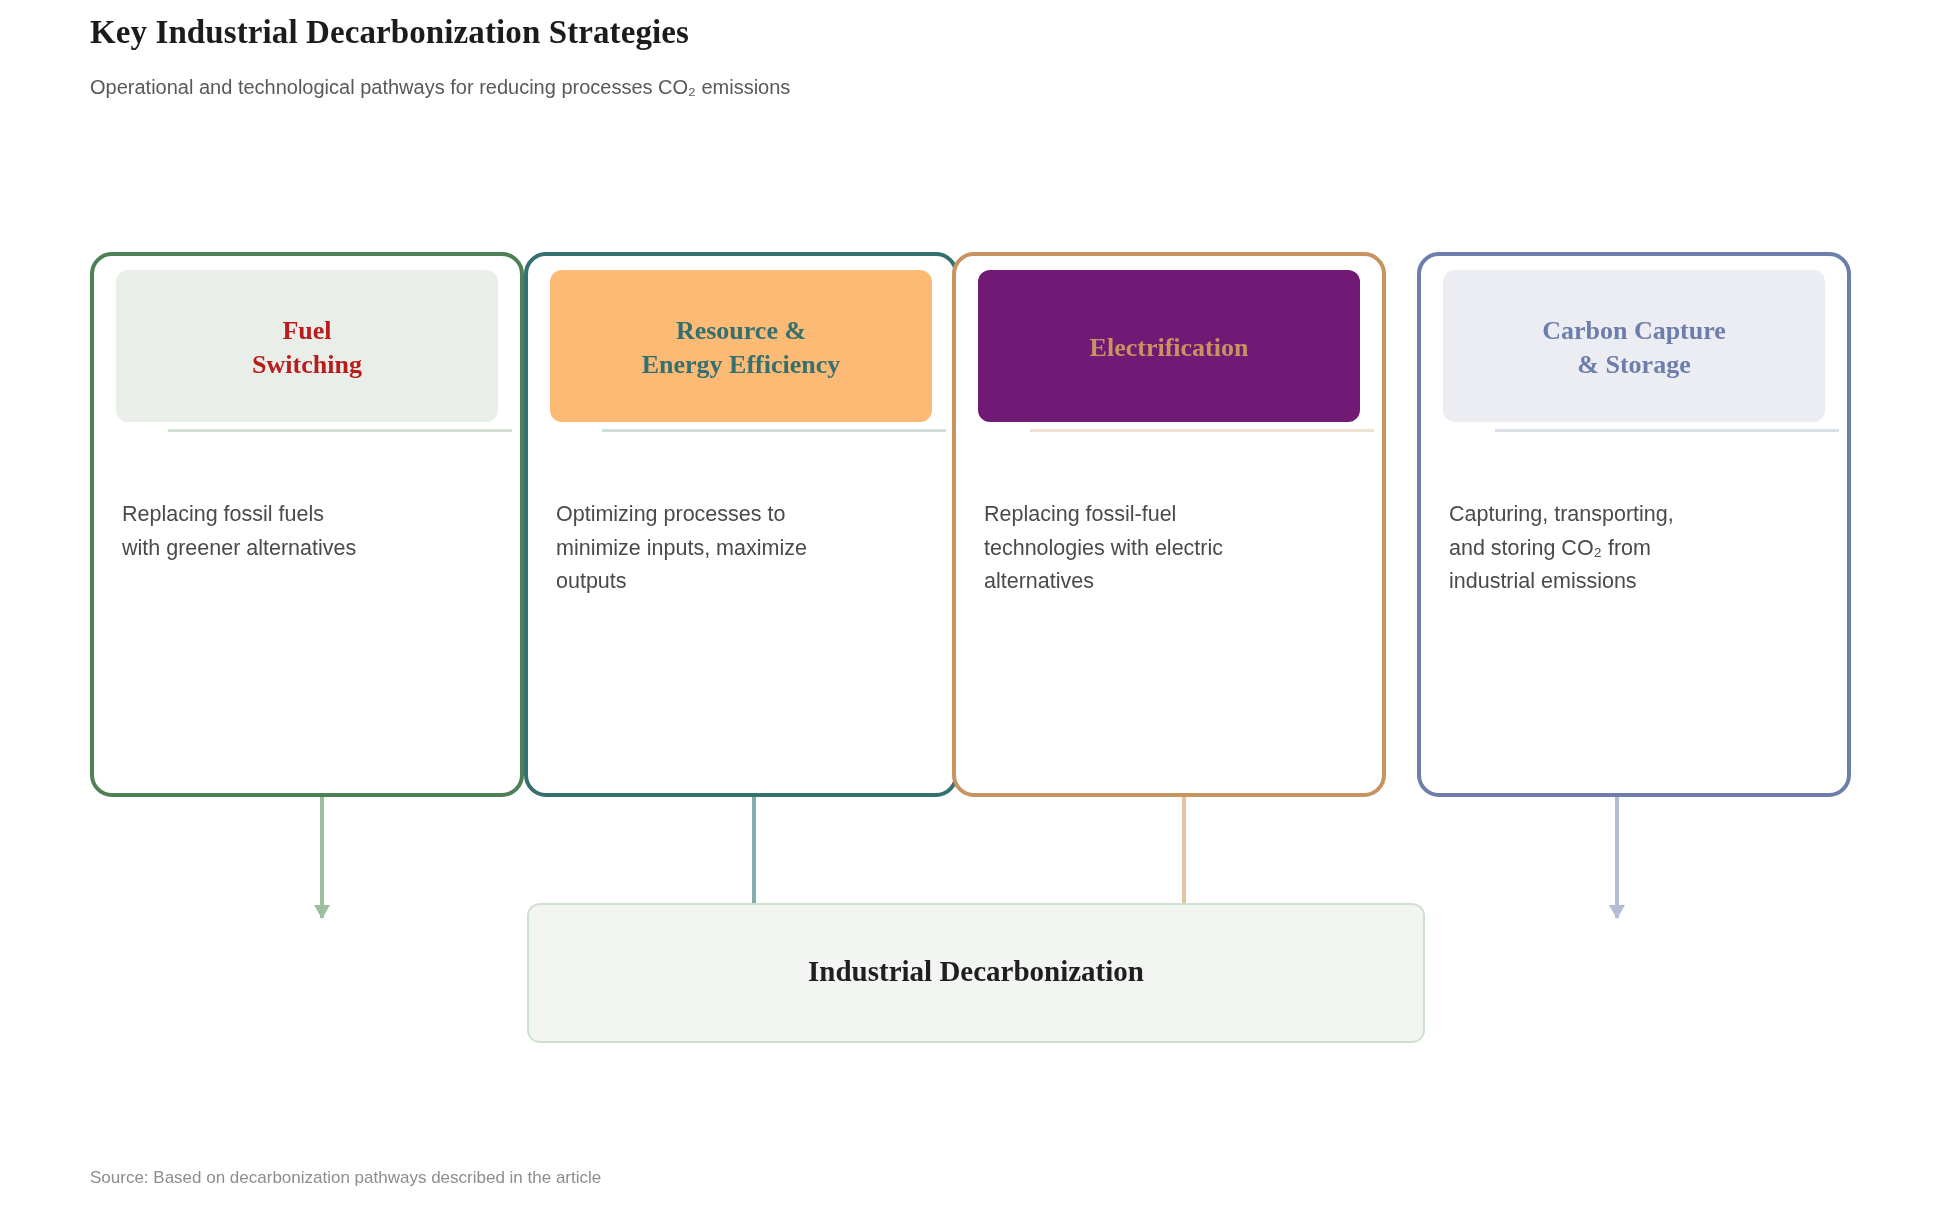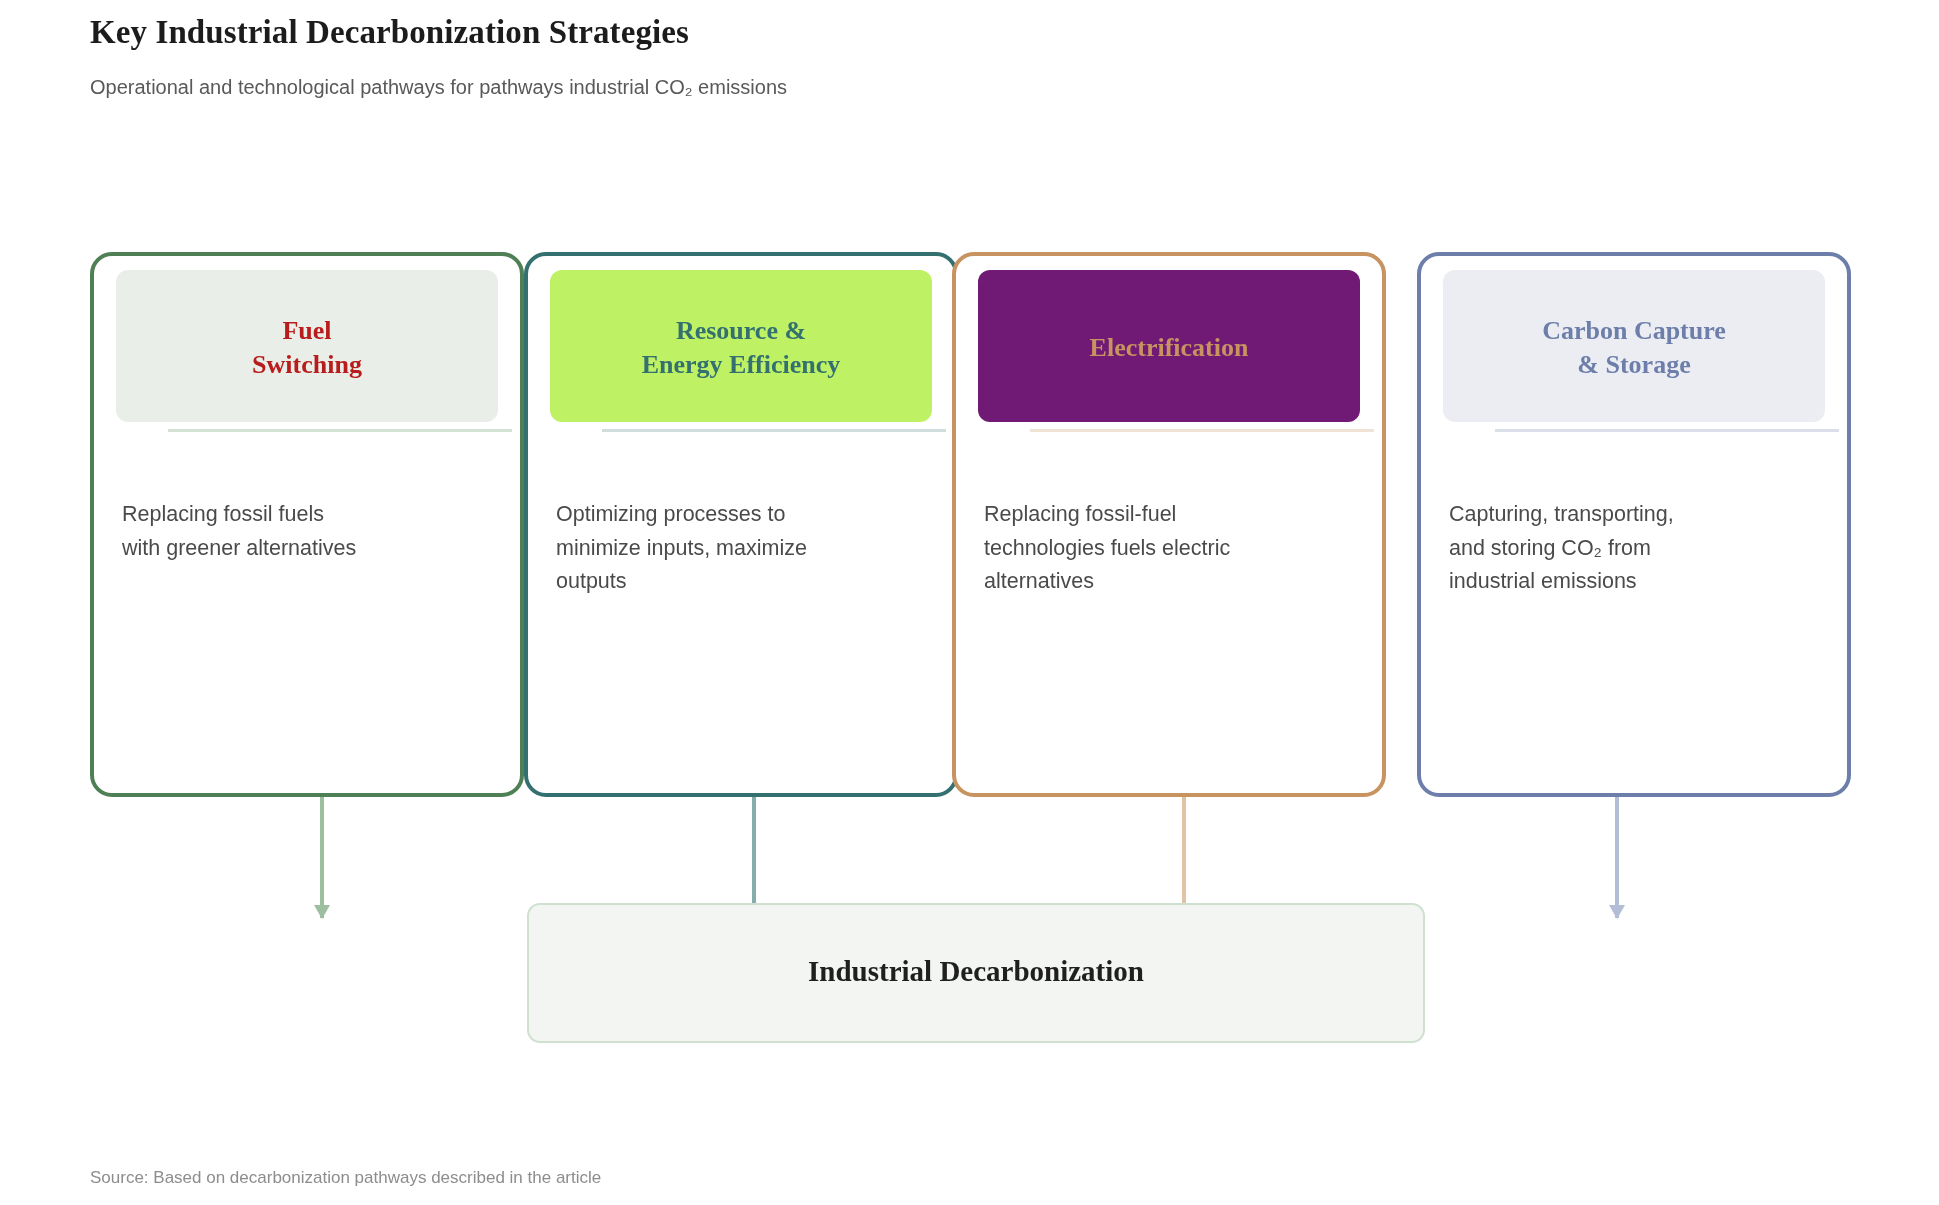--- a/index.html
+++ b/index.html
@@ -48,21 +48,21 @@
   .card-3 { left: 952px;  border-color: #c79360; z-index: 3; }
   .card-4 { left: 1389px; border-color: #6c7ea9; z-index: 4; margin-left: 28px; }
 
   .card-header {
     position: absolute;
     left: 22px; top: 14px; right: 22px;
     height: 152px;
     border-radius: 12px;
   }
   .card-1 .card-header { background: #e9efe8; }
-  .card-2 .card-header { background: #bef264; }
+  .card-2 .card-header { background: #fdba74; }
   .card-3 .card-header { background: #701a75; }
   .card-4 .card-header { background: #ebedf3; }
 
   .card-title {
     position: absolute;
     left: 0; right: 0;
     font-family: "Liberation Serif", serif;
     font-weight: bold;
     font-size: 26px;
     line-height: 34px;
@@ -147,21 +147,21 @@
     color: #8d8d8d;
     white-space: nowrap;
   }
 </style>
 </head>
 <body>
 
 <div id="root">
 
   <h1 id="page-title">Key Industrial Decarbonization Strategies</h1>
-  <div id="page-subtitle">Operational and technological pathways for pathways industrial CO₂ emissions</div>
+  <div id="page-subtitle">Operational and technological pathways for reducing processes CO₂ emissions</div>
 
   <div class="arrow" style="left:320px; top:770px; height:148px;">
     <div class="shaft" style="background: rgb(157, 191, 159);"></div>
     <div class="head" style="border-top-color: rgb(157, 191, 159);"></div>
   </div>
   <div class="arrow" style="left:752px; top:770px; height:148px;">
     <div class="shaft" style="background: rgb(132, 173, 172);"></div>
     <div class="head" style="border-top-color: rgb(132, 173, 172);"></div>
   </div>
   <div class="arrow" style="left:1182px; top:770px; height:148px;">
@@ -195,21 +195,21 @@
 minimize inputs, maximize
 outputs</div>
     </div>
 
     <div class="card card-3">
       <div class="card-header">
         <div class="card-title one-line">Electrification</div>
       </div>
       <div class="card-divider"></div>
       <div class="card-body">Replacing fossil-fuel
-technologies fuels electric
+technologies with electric
 alternatives</div>
     </div>
 
     <div class="card card-4">
       <div class="card-header">
         <div class="card-title two-line">Carbon Capture
 &amp; Storage</div>
       </div>
       <div class="card-divider"></div>
       <div class="card-body">Capturing, transporting,

